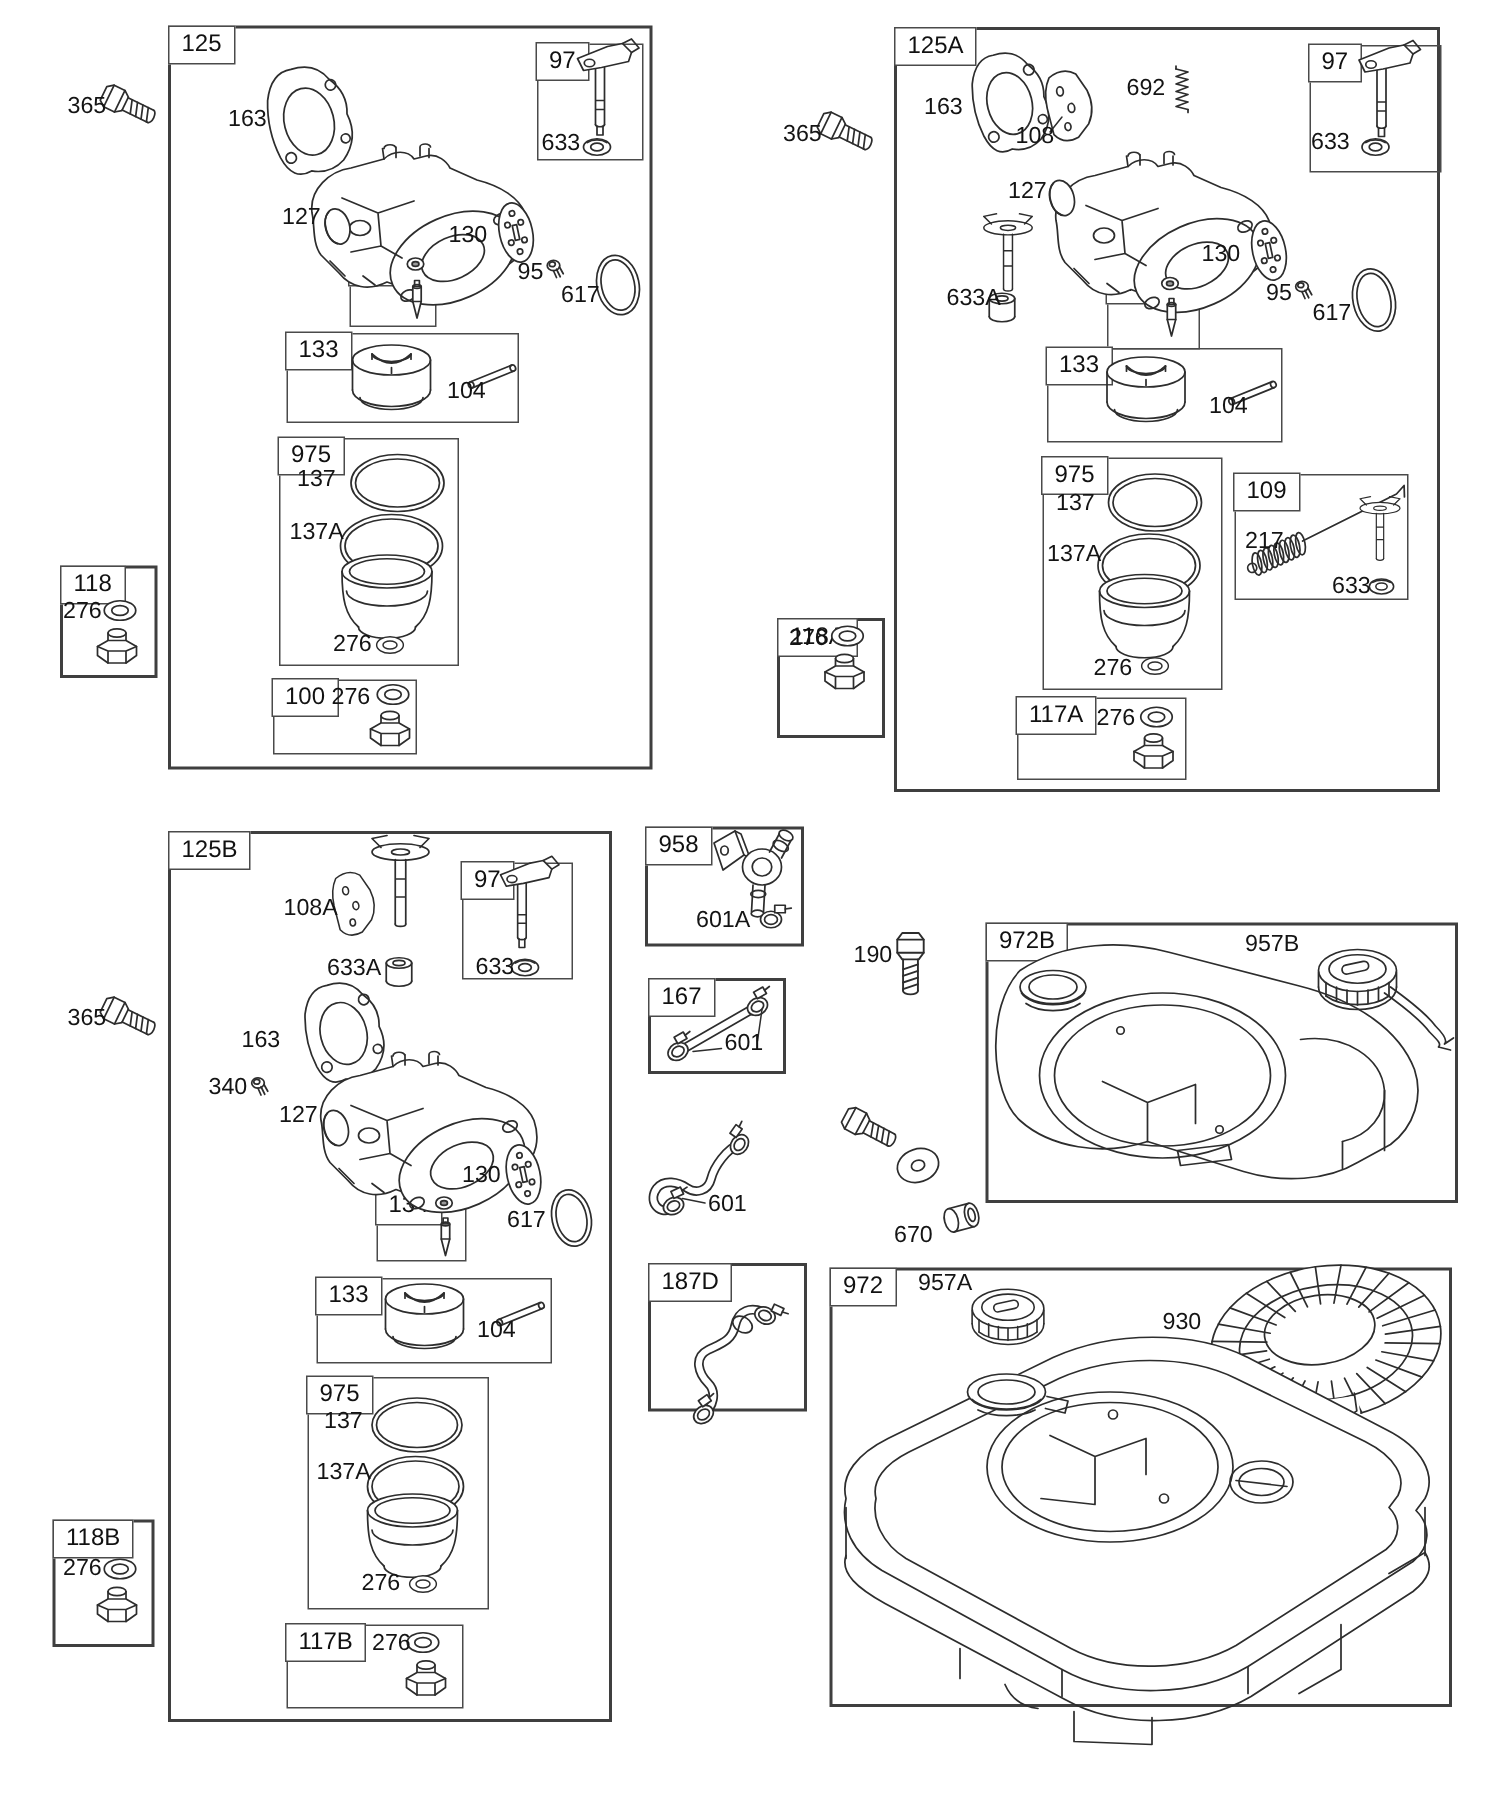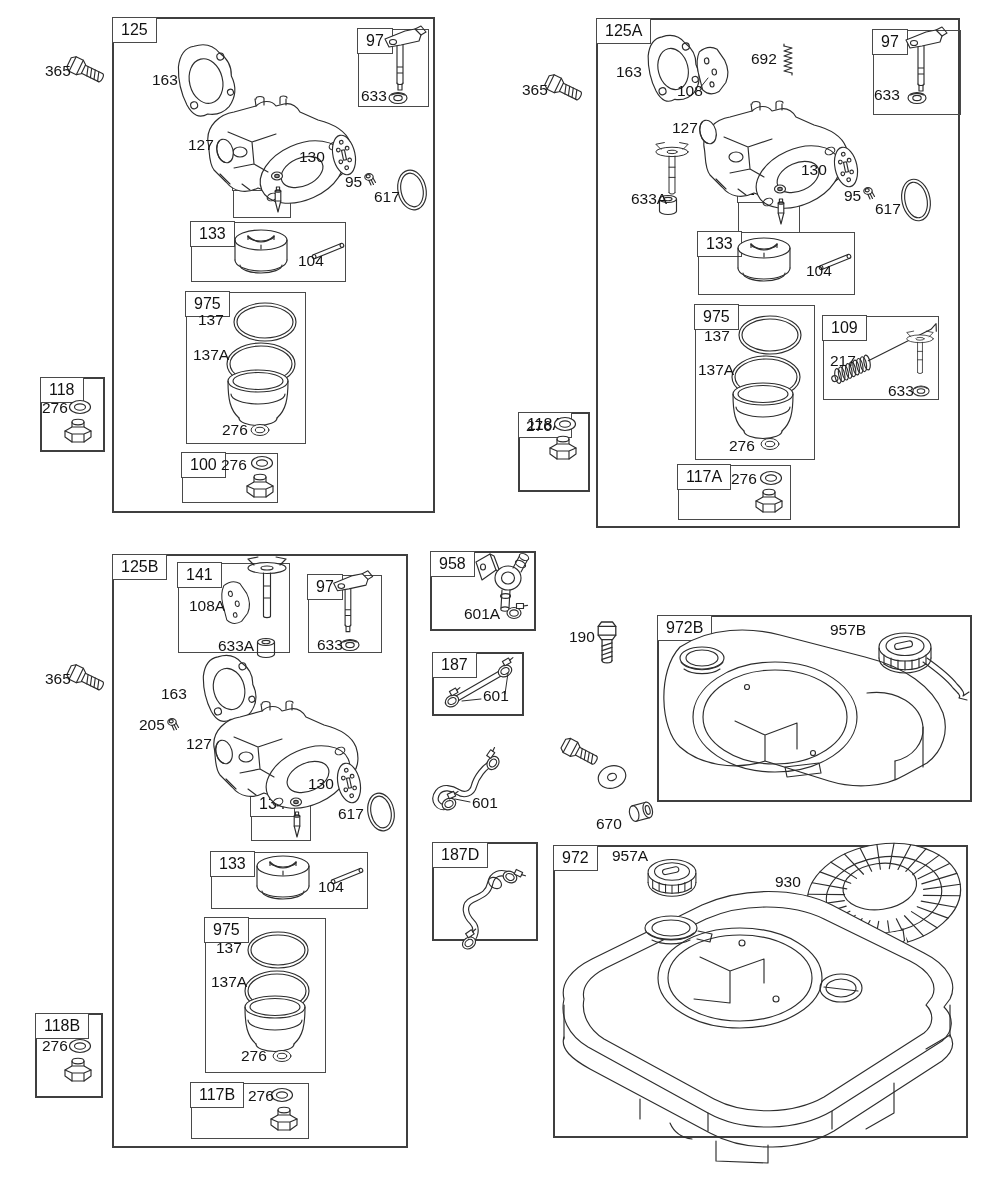--- a/index.html
+++ b/index.html
@@ -32,21 +32,21 @@
       <div class="box outer" style="left:518px;top:412px;width:72px;height:80px">
     <div class="tab">118A</div>
       </div>
       <div class="box outer" style="left:35px;top:1013px;width:68px;height:85px">
     <div class="tab">118B</div>
       </div>
       <div class="box outer" style="left:430px;top:551px;width:106px;height:80px">
     <div class="tab">958</div>
       </div>
       <div class="box outer" style="left:432px;top:652px;width:92px;height:64px">
-    <div class="tab">187</div>
+    <div class="tab">167</div>
       </div>
       <div class="box outer" style="left:432px;top:842px;width:106px;height:99px">
     <div class="tab">187D</div>
       </div>
       <div class="box outer" style="left:657px;top:615px;width:315px;height:187px">
     <div class="tab">972B</div>
       </div>
       <div class="box outer" style="left:553px;top:845px;width:415px;height:293px">
     <div class="tab">972</div>
       </div>
@@ -75,23 +75,20 @@
     <div class="tab">133</div>
       </div>
       <div class="box" style="left:695px;top:305px;width:120px;height:155px">
     <div class="tab">975</div>
       </div>
       <div class="box" style="left:823px;top:316px;width:116px;height:84px">
     <div class="tab">109</div>
       </div>
       <div class="box" style="left:678px;top:465px;width:113px;height:55px">
     <div class="tab">117A</div>
-      </div>
-      <div class="box" style="left:178px;top:563px;width:112px;height:90px">
-    <div class="tab">141</div>
       </div>
       <div class="box" style="left:308px;top:575px;width:74px;height:78px">
     <div class="tab">97</div>
       </div>
       <div class="box" style="left:251px;top:792px;width:60px;height:49px">
     <div class="tab">134</div>
       </div>
       <div class="box" style="left:211px;top:852px;width:157px;height:57px">
     <div class="tab">133</div>
       </div>
@@ -763,21 +760,21 @@
       <span class="callout" style="left:729px;top:438px">276</span>
       <span class="callout" style="left:830px;top:353px">217</span>
       <span class="callout" style="left:888px;top:383px">633</span>
       <span class="callout" style="left:731px;top:471px">276</span>
       <span class="callout" style="left:526px;top:418px">276</span>
       <span class="callout" style="left:45px;top:671px">365</span>
       <span class="callout" style="left:189px;top:598px">108A</span>
       <span class="callout" style="left:218px;top:638px">633A</span>
       <span class="callout" style="left:317px;top:637px">633</span>
       <span class="callout" style="left:161px;top:686px">163</span>
-      <span class="callout" style="left:139px;top:717px">205</span>
+      <span class="callout" style="left:139px;top:717px">340</span>
       <span class="callout" style="left:186px;top:736px">127</span>
       <span class="callout" style="left:308px;top:776px">130</span>
       <span class="callout" style="left:338px;top:806px">617</span>
       <span class="callout" style="left:318px;top:879px">104</span>
       <span class="callout" style="left:216px;top:940px">137</span>
       <span class="callout" style="left:211px;top:974px">137A</span>
       <span class="callout" style="left:241px;top:1048px">276</span>
       <span class="callout" style="left:248px;top:1088px">276</span>
       <span class="callout" style="left:42px;top:1038px">276</span>
       <span class="callout" style="left:464px;top:606px">601A</span>

